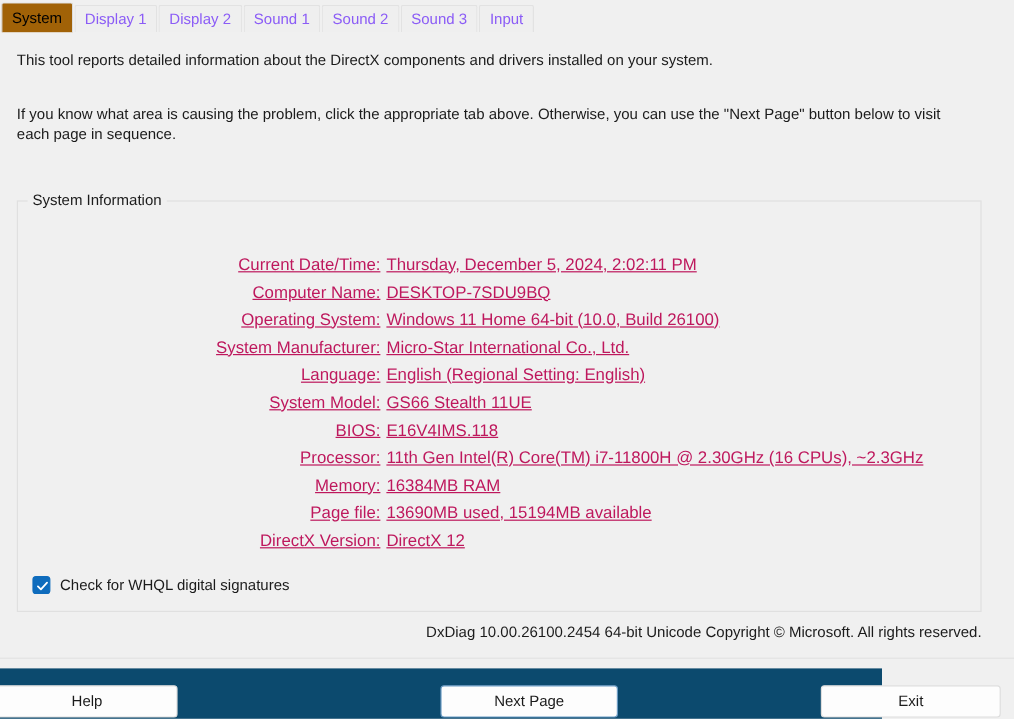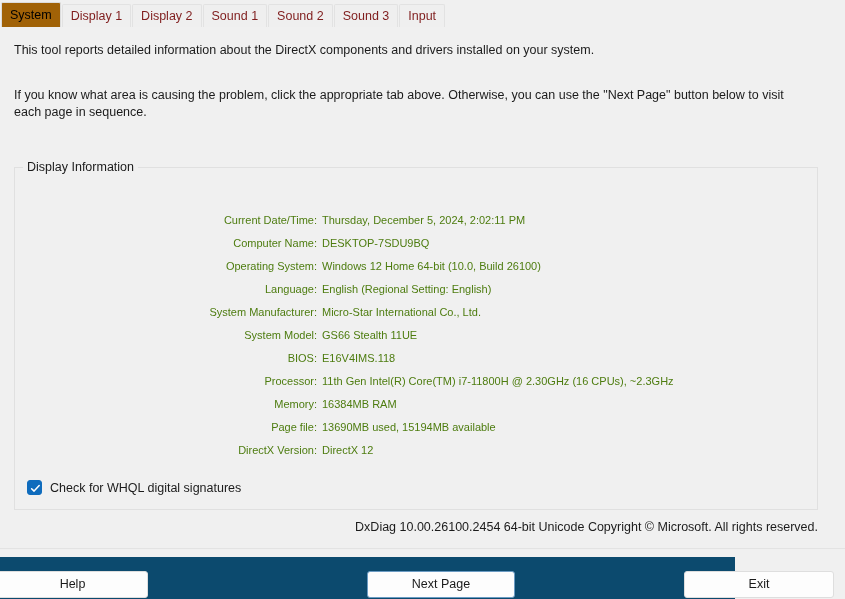--- a/index.html
+++ b/index.html
@@ -28,21 +28,21 @@
     display: flex;
     align-items: flex-end;
     padding-left: 1px;
     box-sizing: border-box;
   }
   .tab {
     height: 23px;
     line-height: 23px;
     padding: 0 8px;
     font-size: 12.5px;
-    color: #7f1d1d;
+    color: #8b5cf6;
     background: #efefef;
     border: 1px solid #e2e2e2;
     border-bottom: none;
     margin-right: 1px;
     white-space: nowrap;
     border-radius: 2px 2px 0 0;
     box-sizing: border-box;
   }
   .tab.selected {
     background: #a16207;
@@ -95,26 +95,27 @@
   }
 
   .info-table {
     position: absolute;
     left: 0;
     top: 40px;
     width: 100%;
     border-collapse: collapse;
   }
   .info-table td {
-    font-size: 11px;
-    color: #4d7c0f;
+    font-size: 14px;
+    color: #be185d;
     padding: 0;
     height: 23px;
     vertical-align: middle;
     white-space: nowrap;
+    text-decoration: underline;
   }
   .info-label {
     text-align: right;
     width: 302px;
     padding-right: 5px !important;
   }
   .info-value {
     text-align: left;
   }
 
@@ -207,43 +208,43 @@
   <div class="tab">Sound 3</div>
   <div class="tab">Input</div>
 </div>
 
 <div class="panel">
 
   <div class="intro intro-1">This tool reports detailed information about the DirectX components and drivers installed on your system.</div>
   <div class="intro intro-2">If you know what area is causing the problem, click the appropriate tab above.  Otherwise, you can use the "Next Page" button below to visit each page in sequence.</div>
 
   <div class="groupbox">
-    <div class="groupbox-title">Display Information</div>
+    <div class="groupbox-title">System Information</div>
 
     <table class="info-table">
       <tbody>
           <tr>
         <td class="info-label">Current Date/Time:</td>
         <td class="info-value">Thursday, December 5, 2024, 2:02:11 PM</td>
       </tr>
       <tr>
         <td class="info-label">Computer Name:</td>
         <td class="info-value">DESKTOP-7SDU9BQ</td>
       </tr>
       <tr>
         <td class="info-label">Operating System:</td>
-        <td class="info-value">Windows 12 Home 64-bit (10.0, Build 26100)</td>
+        <td class="info-value">Windows 11 Home 64-bit (10.0, Build 26100)</td>
+      </tr>
+      <tr>
+        <td class="info-label">System Manufacturer:</td>
+        <td class="info-value">Micro-Star International Co., Ltd.</td>
       </tr>
       <tr>
         <td class="info-label">Language:</td>
         <td class="info-value">English (Regional Setting: English)</td>
-      </tr>
-      <tr>
-        <td class="info-label">System Manufacturer:</td>
-        <td class="info-value">Micro-Star International Co., Ltd.</td>
       </tr>
       <tr>
         <td class="info-label">System Model:</td>
         <td class="info-value">GS66 Stealth 11UE</td>
       </tr>
       <tr>
         <td class="info-label">BIOS:</td>
         <td class="info-value">E16V4IMS.118</td>
       </tr>
       <tr>

